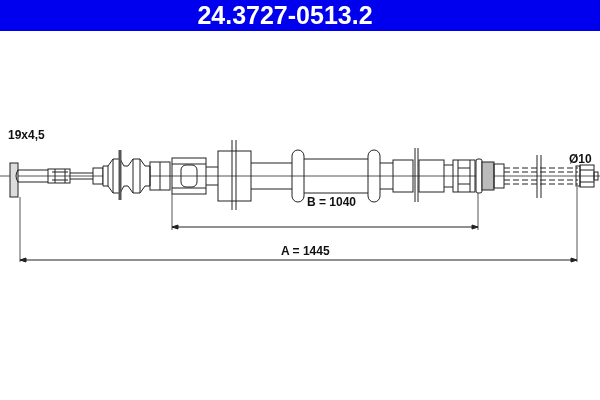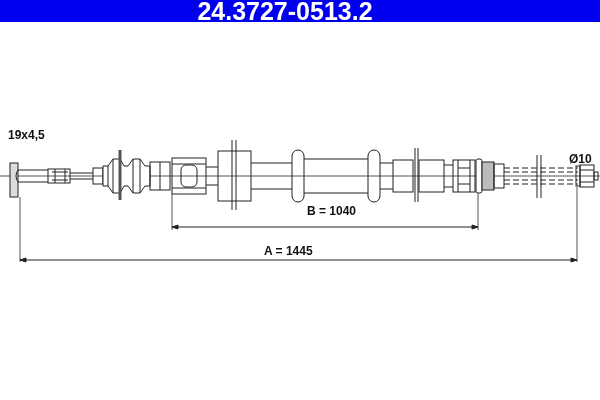--- a/index.html
+++ b/index.html
@@ -1,37 +1,37 @@
 <!DOCTYPE html>
 <html><head>
   <meta charset="utf-8">
   <style>
     html, body { margin: 0; padding: 0; background: #ffffff; }
     body { width: 600px; height: 400px; position: relative; overflow: hidden; font-family: "Liberation Sans", sans-serif; }
     .header {
-      position: absolute; left: 0; top: 0; width: 600px; height: 22px;
+      position: absolute; left: 0; top: 0; width: 600px; height: 31px;
       background: #0000ee; color: #ffffff;
       display: flex; align-items: center; justify-content: center;
       font-weight: bold; font-size: 25px; letter-spacing: 0px;
     }
     .header .part-no { margin-right: 30px; }
     .drawing { position: absolute; left: 0; top: 31px; width: 600px; height: 369px; }
     .lbl { position: absolute; font-weight: bold; font-size: 12px; color: #111; }
   </style>
 </head>
 <body>
 
 <div class="header">
   <span class="part-no">24.3727-0513.2</span>
 </div>
 
 <div class="lbl" style="left:8px; top:128px;">19x4,5</div>
 <div class="lbl" style="left:569px; top:152px;">Ø10</div>
-<div class="lbl" style="left:307px; top:204px;">B = 1040</div>
-<div class="lbl" style="left:264px; top:244px;">A = 1445</div>
+<div class="lbl" style="left:307px; top:195px;">B = 1040</div>
+<div class="lbl" style="left:281px; top:244px;">A = 1445</div>
 
 <svg class="drawing" viewBox="0 31 600 369" width="600" height="369" xmlns="http://www.w3.org/2000/svg">
   <g fill="none" stroke="#222" stroke-width="1">
 
     <line x1="0" y1="176" x2="600" y2="176" stroke="#555"></line>
 
     <rect x="10" y="163" width="8" height="34" fill="#ddd"></rect>
     <path d="M18,170 Q14,176 18,182"></path>
     <line x1="18" y1="170" x2="48" y2="170"></line>
     <line x1="18" y1="182" x2="48" y2="182"></line>

